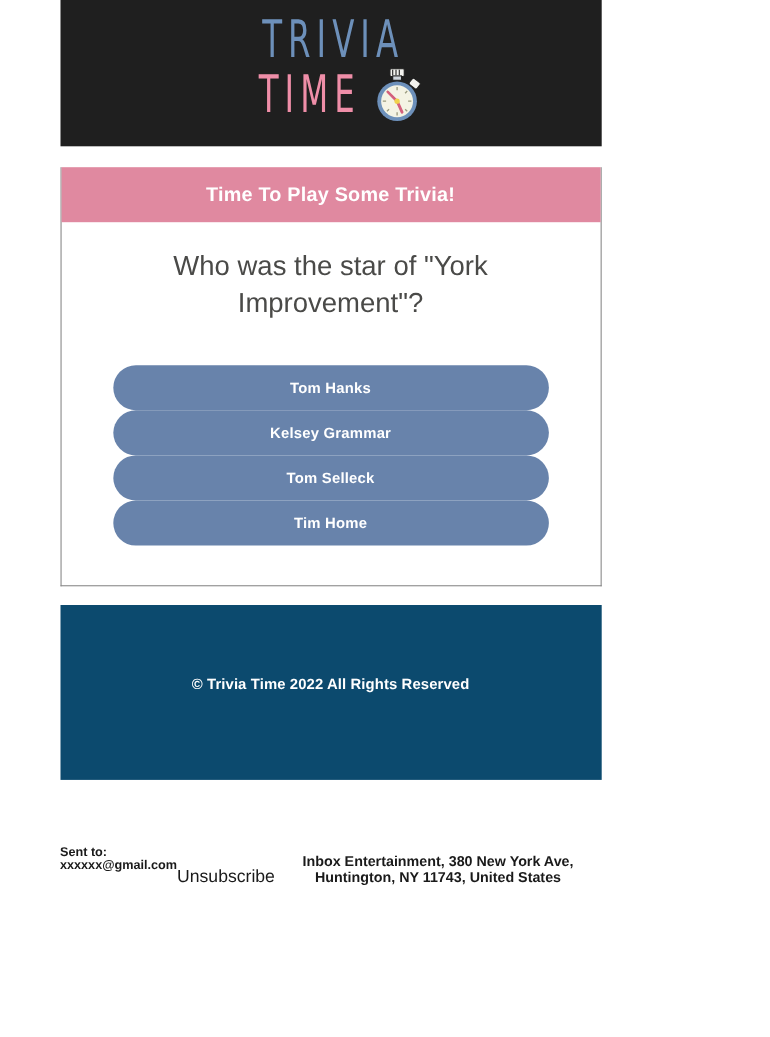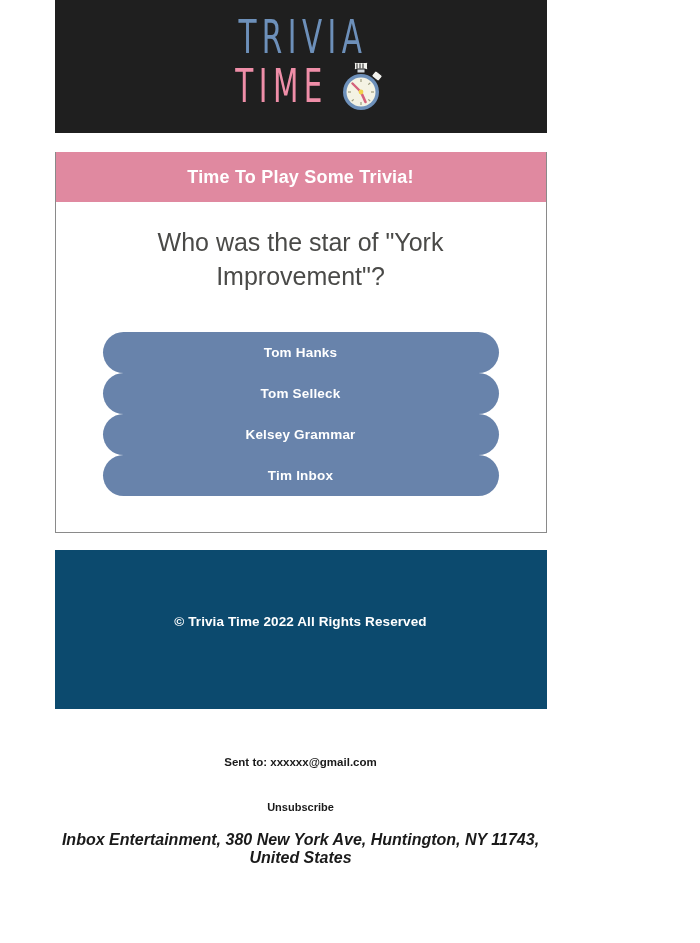--- a/index.html
+++ b/index.html
@@ -157,45 +157,44 @@
     font-size: 13.5px;
     font-weight: bold;
     letter-spacing: 0.1px;
   }
 
   
   .sender-info {
     width: 492px;
     margin-top: 47px;
     display: flex;
-    flex-direction: column;
+    flex-direction: row;
     align-items: center;
     color: #1a1a1a;
   }
 
   .sent-to {
     font-size: 11.5px;
     font-weight: bold;
   }
 
   .unsubscribe {
     margin-top: 33px;
-    font-size: 11px;
-    font-weight: bold;
+    font-size: 16px;
+    font-weight: normal;
     color: #1a1a1a;
     text-decoration: none;
     cursor: pointer;
   }
 
   .address {
     margin-top: 18px;
-    font-size: 16px;
+    font-size: 13px;
     font-weight: bold;
     text-align: center;
-    font-style: italic;
   }
 </style>
 </head>
 <body>
 
 <div class="page">
 
   <div class="masthead">
     <div class="logo">
       <div class="logo-line">
@@ -239,23 +238,23 @@
 
   <div class="card">
     <div class="card-header">
       <span class="card-header-title">Time To Play Some Trivia!</span>
     </div>
 
     <div class="question">Who was the star of "York Improvement"?</div>
 
     <div class="answers">
       <button class="answer-btn">Tom Hanks</button>
+      <button class="answer-btn">Kelsey Grammar</button>
       <button class="answer-btn">Tom Selleck</button>
-      <button class="answer-btn">Kelsey Grammar</button>
-      <button class="answer-btn">Tim Inbox</button>
+      <button class="answer-btn">Tim Home</button>
     </div>
   </div>
 
   <div class="footer-dark">
     <span class="copyright">© Trivia Time 2022 All Rights Reserved</span>
   </div>
 
   <div class="sender-info">
     <span class="sent-to">Sent to: xxxxxx@gmail.com</span>
     <a class="unsubscribe" href="#">Unsubscribe</a>

